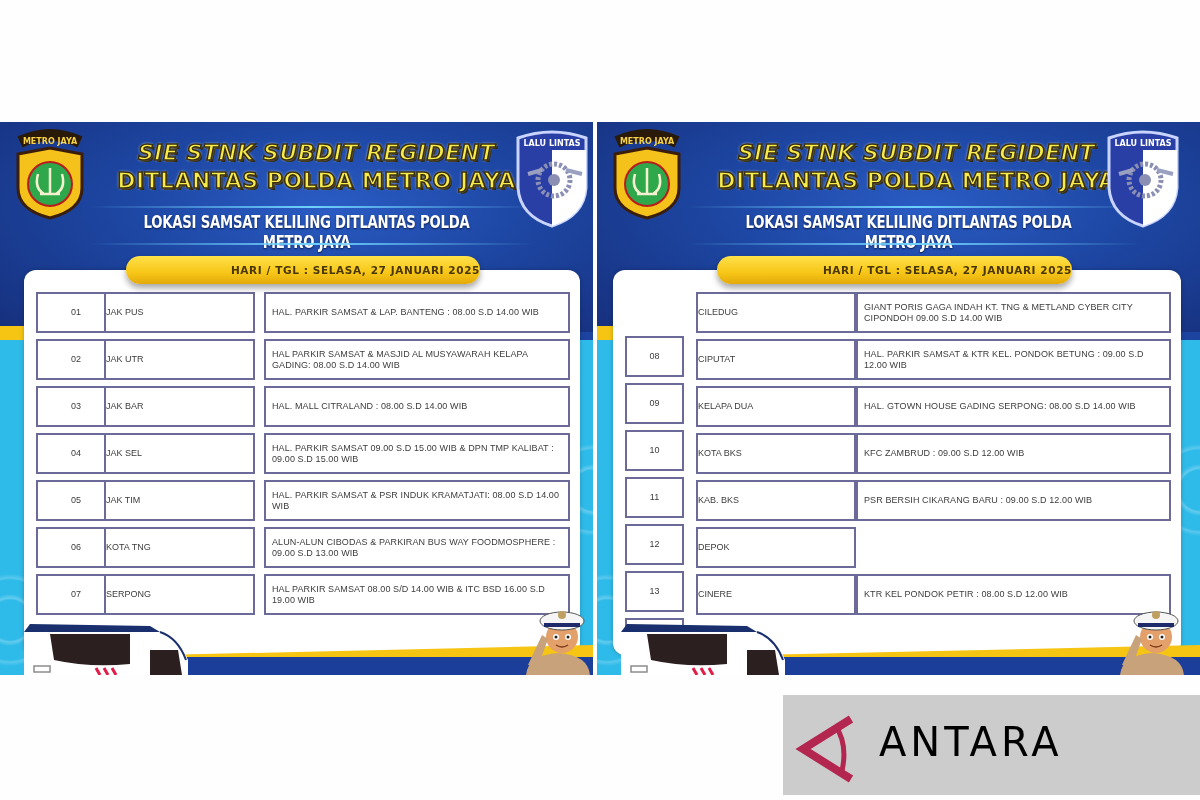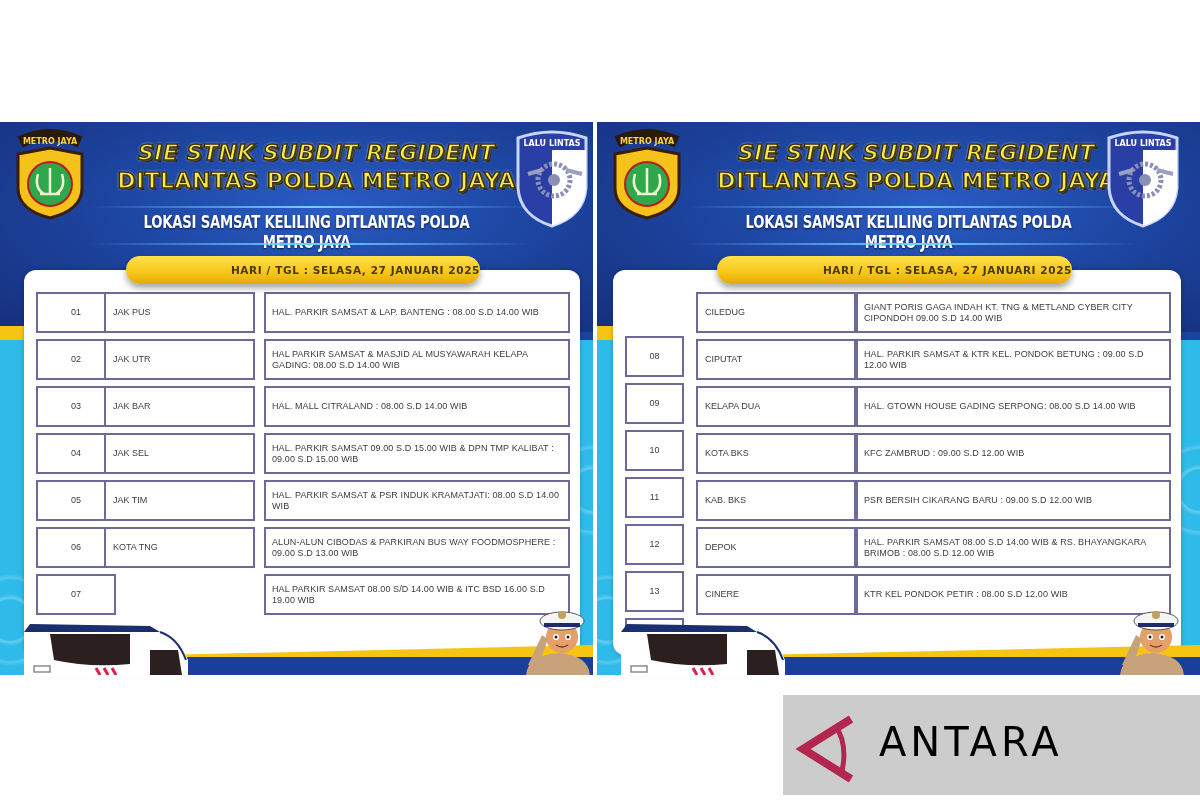--- a/index.html
+++ b/index.html
@@ -54,21 +54,21 @@
     text-align: right; line-height: 28px; font-weight: bold; font-size: 10.5px; color: #4a3605; letter-spacing: 0.6px;
     font-family: "DejaVu Sans", sans-serif; z-index: 2; }
   .poster.left .date-banner { left: 126px; width: 354px; }
   .poster.right .date-banner { left: 120px; width: 355px; }
 
   .rows { position: absolute; left: 12px; right: 10px; top: 22px; }
   .row { position: relative; height: 41px; margin-bottom: 6px; }
   .cell { position: absolute; top: 0; height: 41px; border: 2px solid #6c6a98; background: #fff;
     font-size: 9px; color: #3c3c3c; display: flex; align-items: center; line-height: 11px; }
   .cell.no { left: 0; width: 80px; justify-content: center; }
-  .cell.area { left: 68px; width: 151px; padding-left: 7px; }
+  .cell.area { left: 68px; width: 151px; }
   .cell.loc { left: 228px; right: 0; padding: 0 6px; letter-spacing: 0.1px; }
   .poster.right .cell.no { width: 59px; margin-top: 44px; }
   .poster.right .cell.area { left: 71px; width: 160px; }
   .poster.right .cell.loc { left: 231px; }
 
   .bus { position: absolute; bottom: 0; left: 10px; width: 180px; height: 55px; }
   .bottom-band { position: absolute; bottom: 0; height: 20px; right: 0;
     background: #1a3e9a; }
   .bottom-band::before { content: ""; position: absolute; left: 0; right: 0; top: -10px; height: 12px;
     background: #f6c514; clip-path: polygon(0 80%, 100% 0, 100% 100%, 0 100%); }
@@ -143,20 +143,21 @@
     <div class="cell area">JAK TIM</div>
     <div class="cell loc">HAL. PARKIR SAMSAT &amp; PSR INDUK KRAMATJATI: 08.00 S.D 14.00 WIB</div>
   </div>
           <div class="row">
     <div class="cell no">06</div>
     <div class="cell area">KOTA TNG</div>
     <div class="cell loc">ALUN-ALUN CIBODAS &amp; PARKIRAN BUS WAY FOODMOSPHERE : 09.00 S.D 13.00 WIB</div>
   </div>
           <div class="row">
     <div class="cell no">07</div>
+    <div class="cell area">SERPONG</div>
     <div class="cell loc">HAL PARKIR SAMSAT 08.00 S/D 14.00 WIB &amp; ITC BSD 16.00 S.D 19.00 WIB</div>
   </div>
         </div>
     </div>
     <div class="date-banner">HARI / TGL :  SELASA, 27 JANUARI 2025</div>
 
     <div class="bottom-band"></div>
     <svg class="bus" viewBox="0 0 180 55">
       <path d="M14 12 L150 12 Q168 16 178 40 L178 55 L14 55 Z" fill="#ffffff"></path>
       <path d="M14 12 L20 4 L140 6 L150 12 Z" fill="#1a2f6e"></path>
@@ -231,21 +232,20 @@
     <div class="cell loc">KFC ZAMBRUD : 09.00 S.D 12.00 WIB</div>
   </div>
           <div class="row">
     <div class="cell no">12</div>
     <div class="cell area">KAB. BKS</div>
     <div class="cell loc">PSR BERSIH CIKARANG BARU : 09.00 S.D 12.00 WIB</div>
   </div>
           <div class="row">
     <div class="cell no">13</div>
     <div class="cell area">DEPOK</div>
-    <div class="cell loc">HAL. PARKIR SAMSAT 08.00 S.D 14.00 WIB &amp; RS. BHAYANGKARA BRIMOB : 08.00 S.D 12.00 WIB</div>
   </div>
           <div class="row">
     <div class="cell no">14</div>
     <div class="cell area">CINERE</div>
     <div class="cell loc">KTR KEL PONDOK PETIR : 08.00 S.D 12.00 WIB</div>
   </div>
         </div>
     </div>
     <div class="date-banner">HARI / TGL :  SELASA, 27 JANUARI 2025</div>
 

